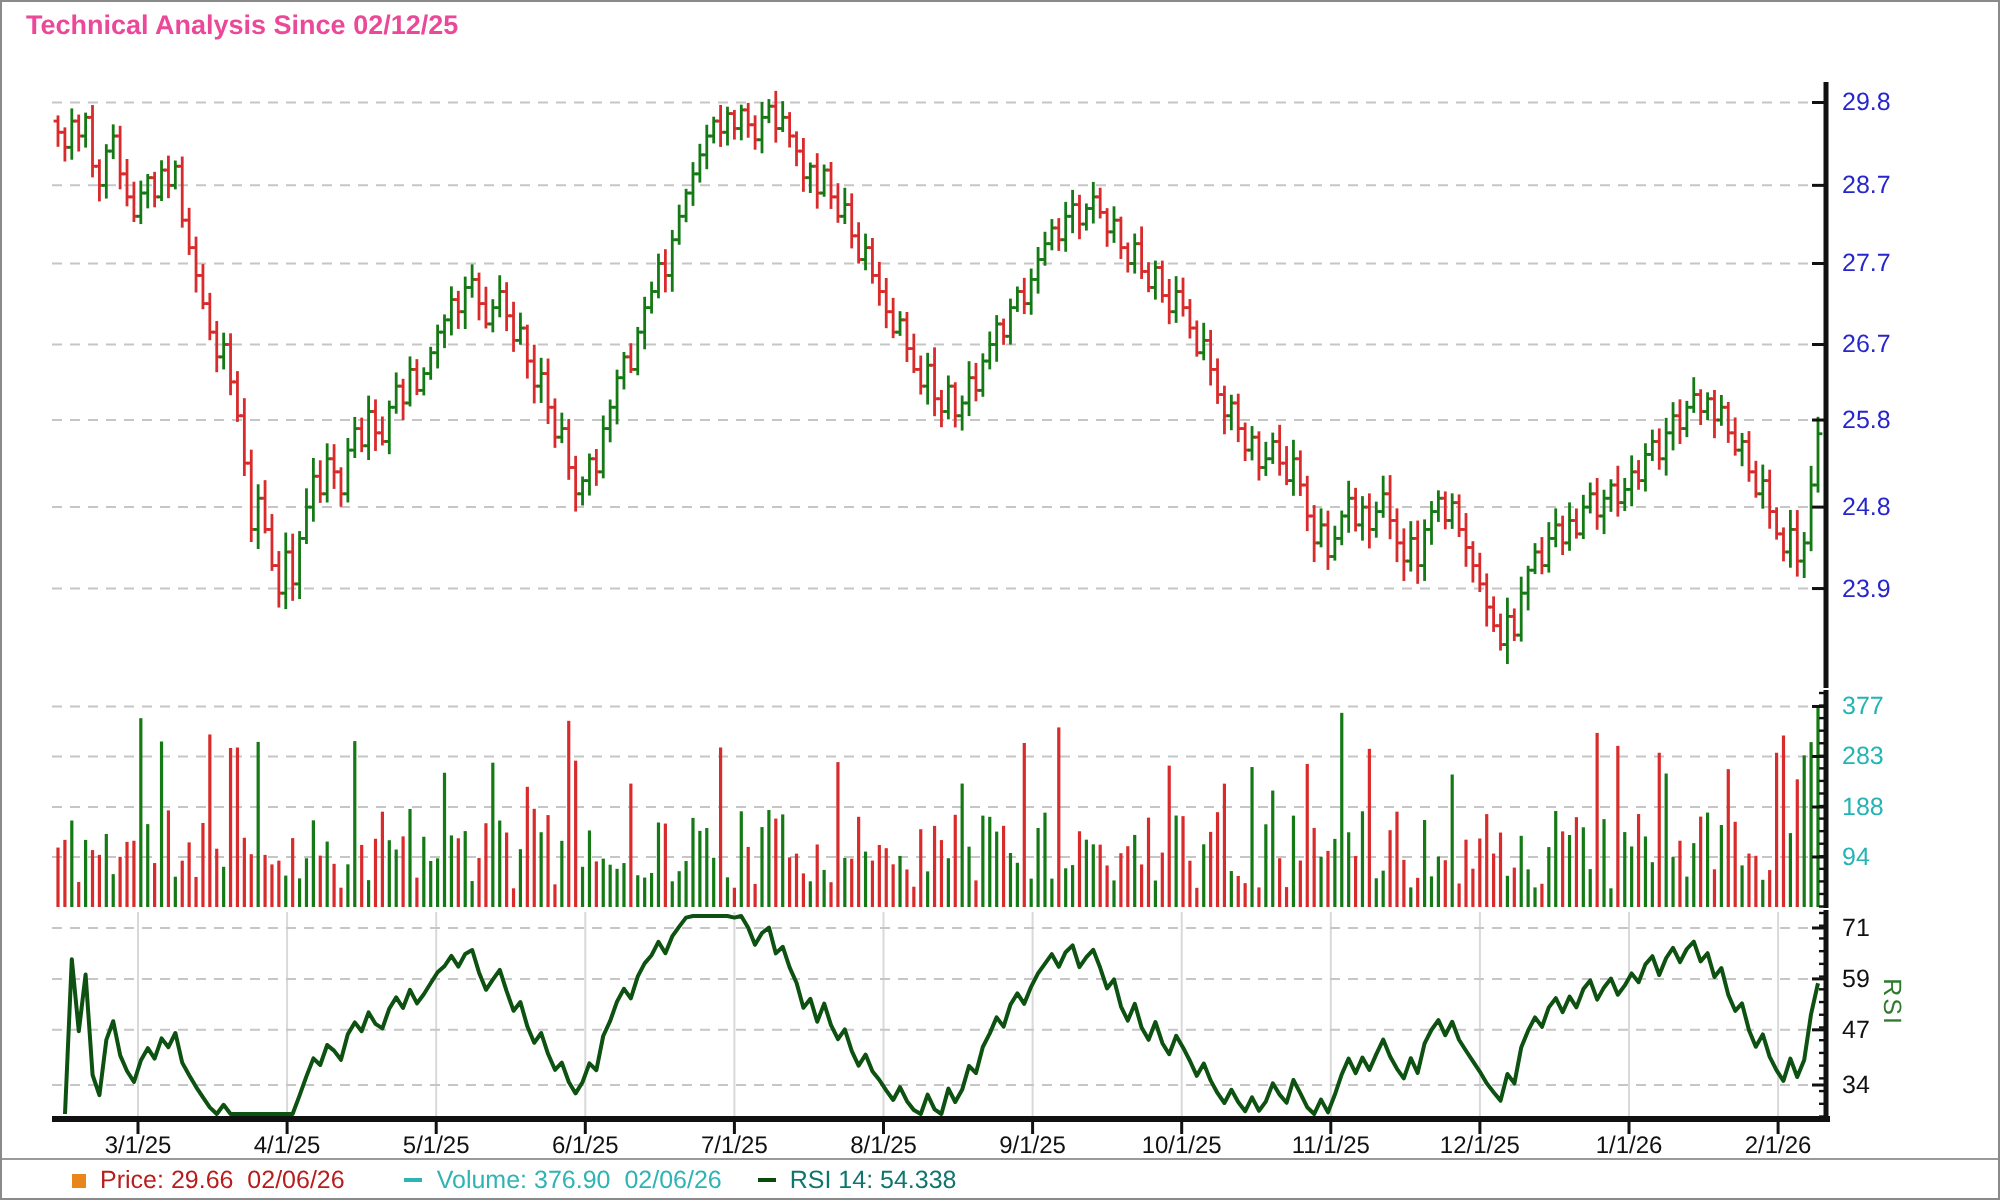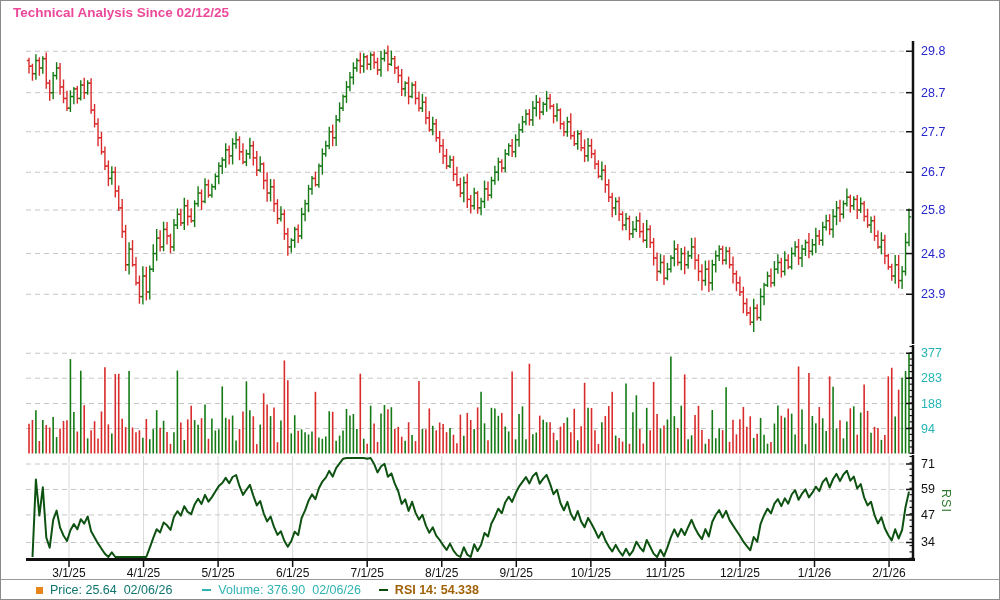--- a/index.html
+++ b/index.html
@@ -1165,17 +1165,17 @@
       <line x1="664.4" y1="560" x2="664.4" y2="566" stroke="#111111" stroke-width="1.5"></line>
       <text x="664.4" y="575.5" fill="#111" font-size="12" text-anchor="middle" font-family="Liberation Sans, sans-serif">11/1/25</text>
       <line x1="738.9499999999999" y1="560" x2="738.9499999999999" y2="566" stroke="#111111" stroke-width="1.5"></line>
       <text x="738.9499999999999" y="575.5" fill="#111" font-size="12" text-anchor="middle" font-family="Liberation Sans, sans-serif">12/1/25</text>
       <line x1="813.5" y1="560" x2="813.5" y2="566" stroke="#111111" stroke-width="1.5"></line>
       <text x="813.5" y="575.5" fill="#111" font-size="12" text-anchor="middle" font-family="Liberation Sans, sans-serif">1/1/26</text>
       <line x1="888.05" y1="560" x2="888.05" y2="566" stroke="#111111" stroke-width="1.5"></line>
       <text x="888.05" y="575.5" fill="#111" font-size="12" text-anchor="middle" font-family="Liberation Sans, sans-serif">2/1/26</text>
     </svg>
   <div id="legend">
-    <span class="leg-item" id="leg-price" style="color: #0f766e; align-items: center;"><span class="sq" style="background: rgb(232, 134, 28);"></span><span>Price:</span><span> </span><span>25.64</span><span>  </span><span>02/06/26</span></span>
+    <span class="leg-item" id="leg-price" style="color: #b91c1c; align-items: center;"><span class="sq" style="background: rgb(232, 134, 28);"></span><span>Price:</span><span> </span><span>29.66</span><span>  </span><span>02/06/26</span></span>
     <span class="leg-item" id="leg-volume" style="color: rgb(47, 179, 179); align-items: center;"><span class="dash" id="vol-dash" style="background: rgb(47, 179, 179);"></span><span>Volume:</span><span> </span><span>376.90</span><span>  </span><span>02/06/26</span></span>
-    <span class="leg-item" id="leg-rsi" style="color: #a16207; font-weight: bold;"><span class="dash" id="rsi-dash" style="background: rgb(10, 74, 10);"></span><span>RSI 14:</span><span> </span><span>54.338</span></span>
+    <span class="leg-item" id="leg-rsi" style="color: #0f766e;"><span class="dash" id="rsi-dash" style="background: rgb(10, 74, 10);"></span><span>RSI 14:</span><span> </span><span>54.338</span></span>
   </div>
 </div>
 
 </body></html>

